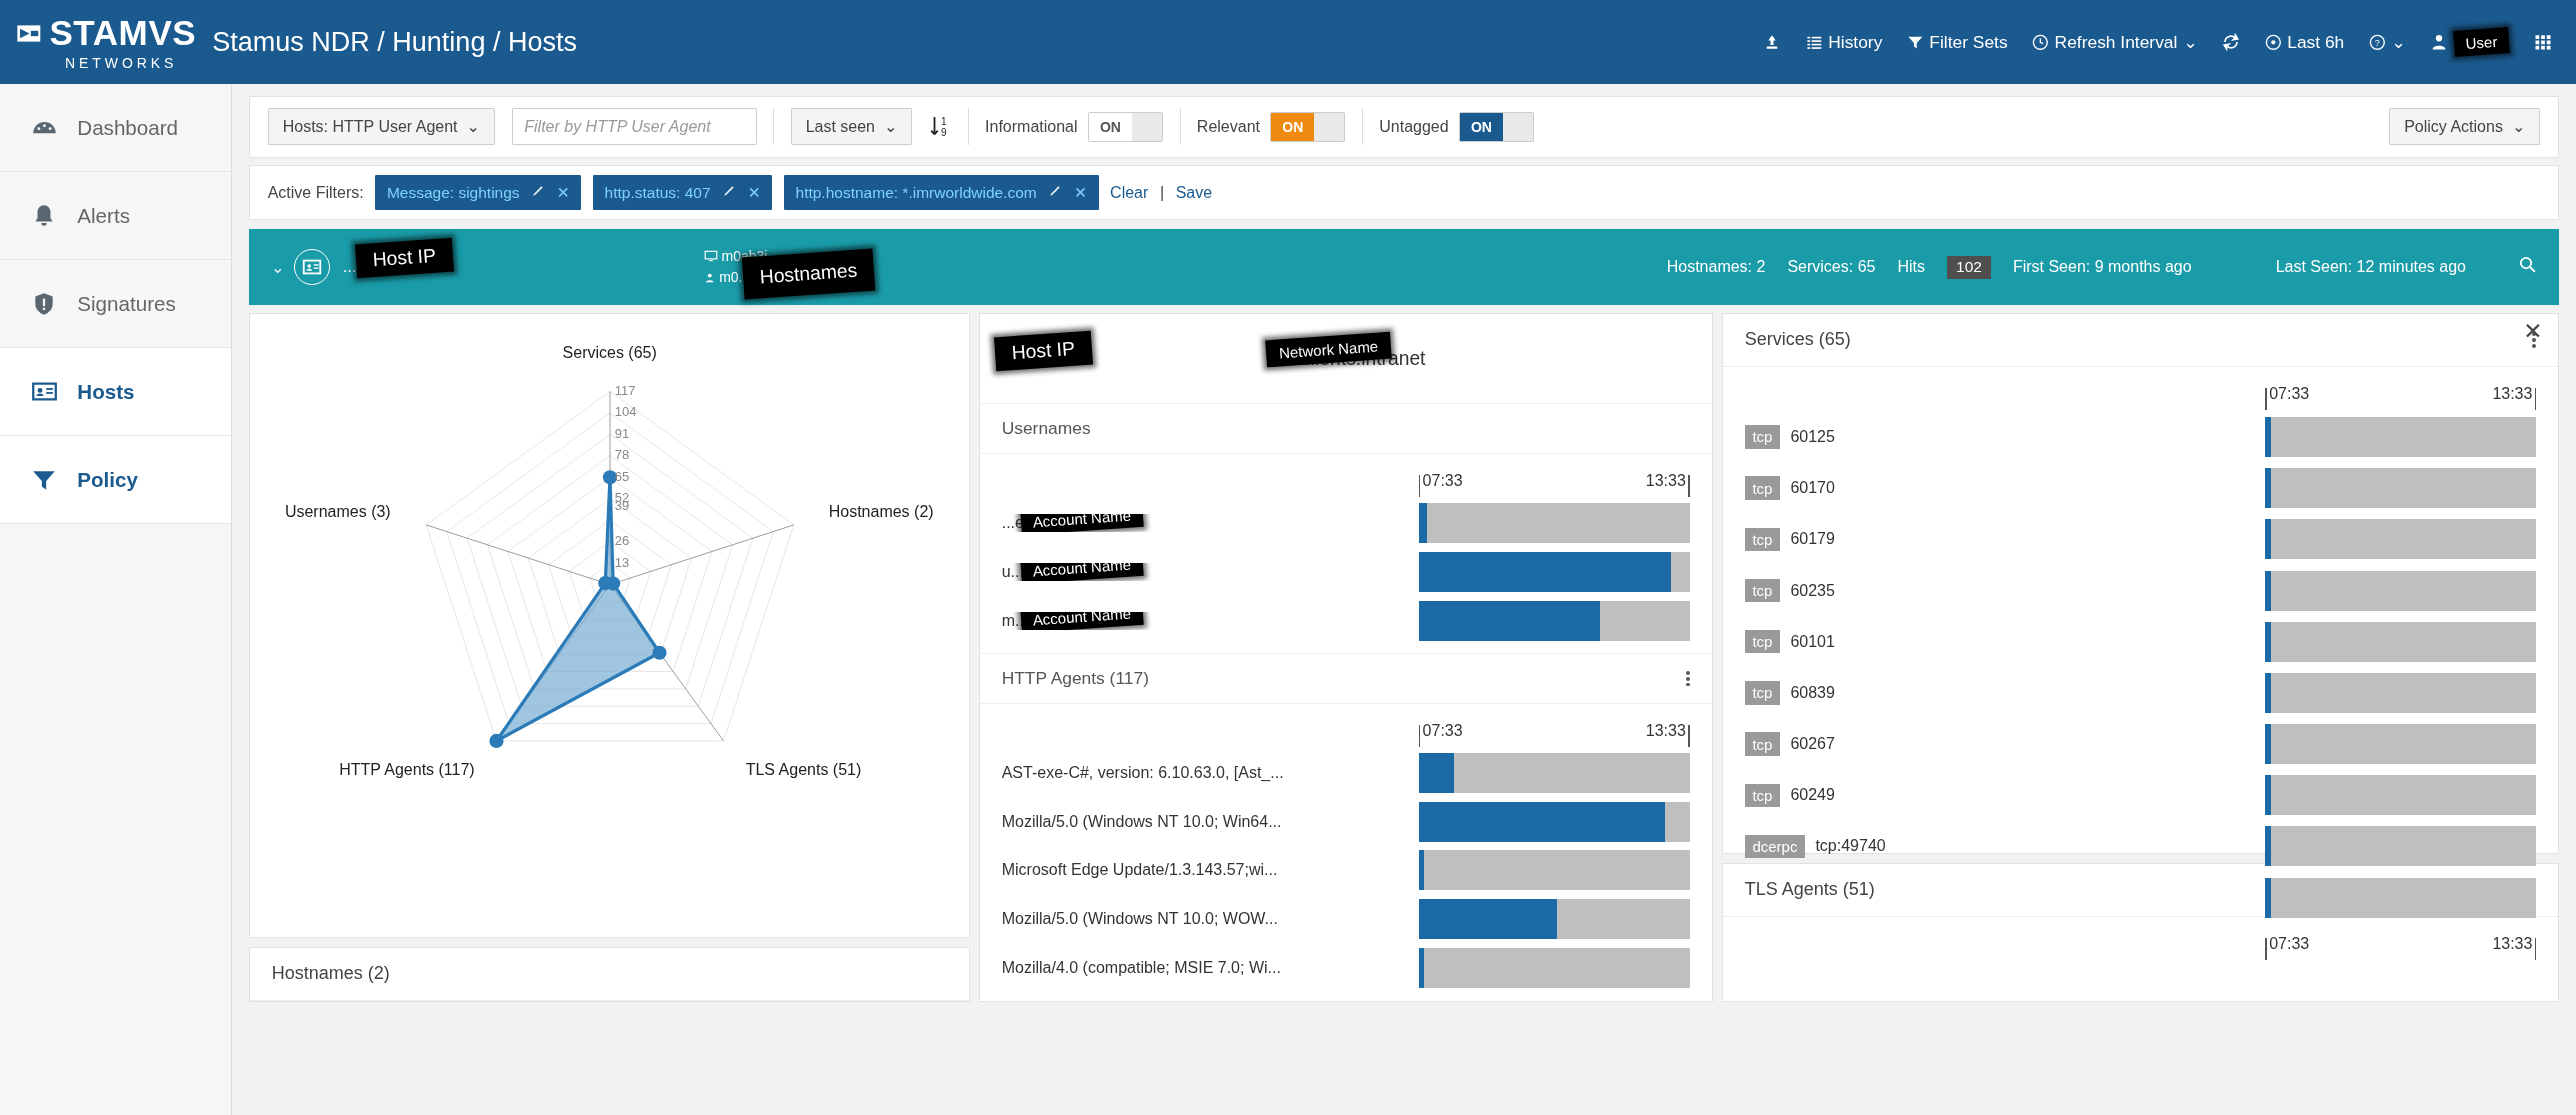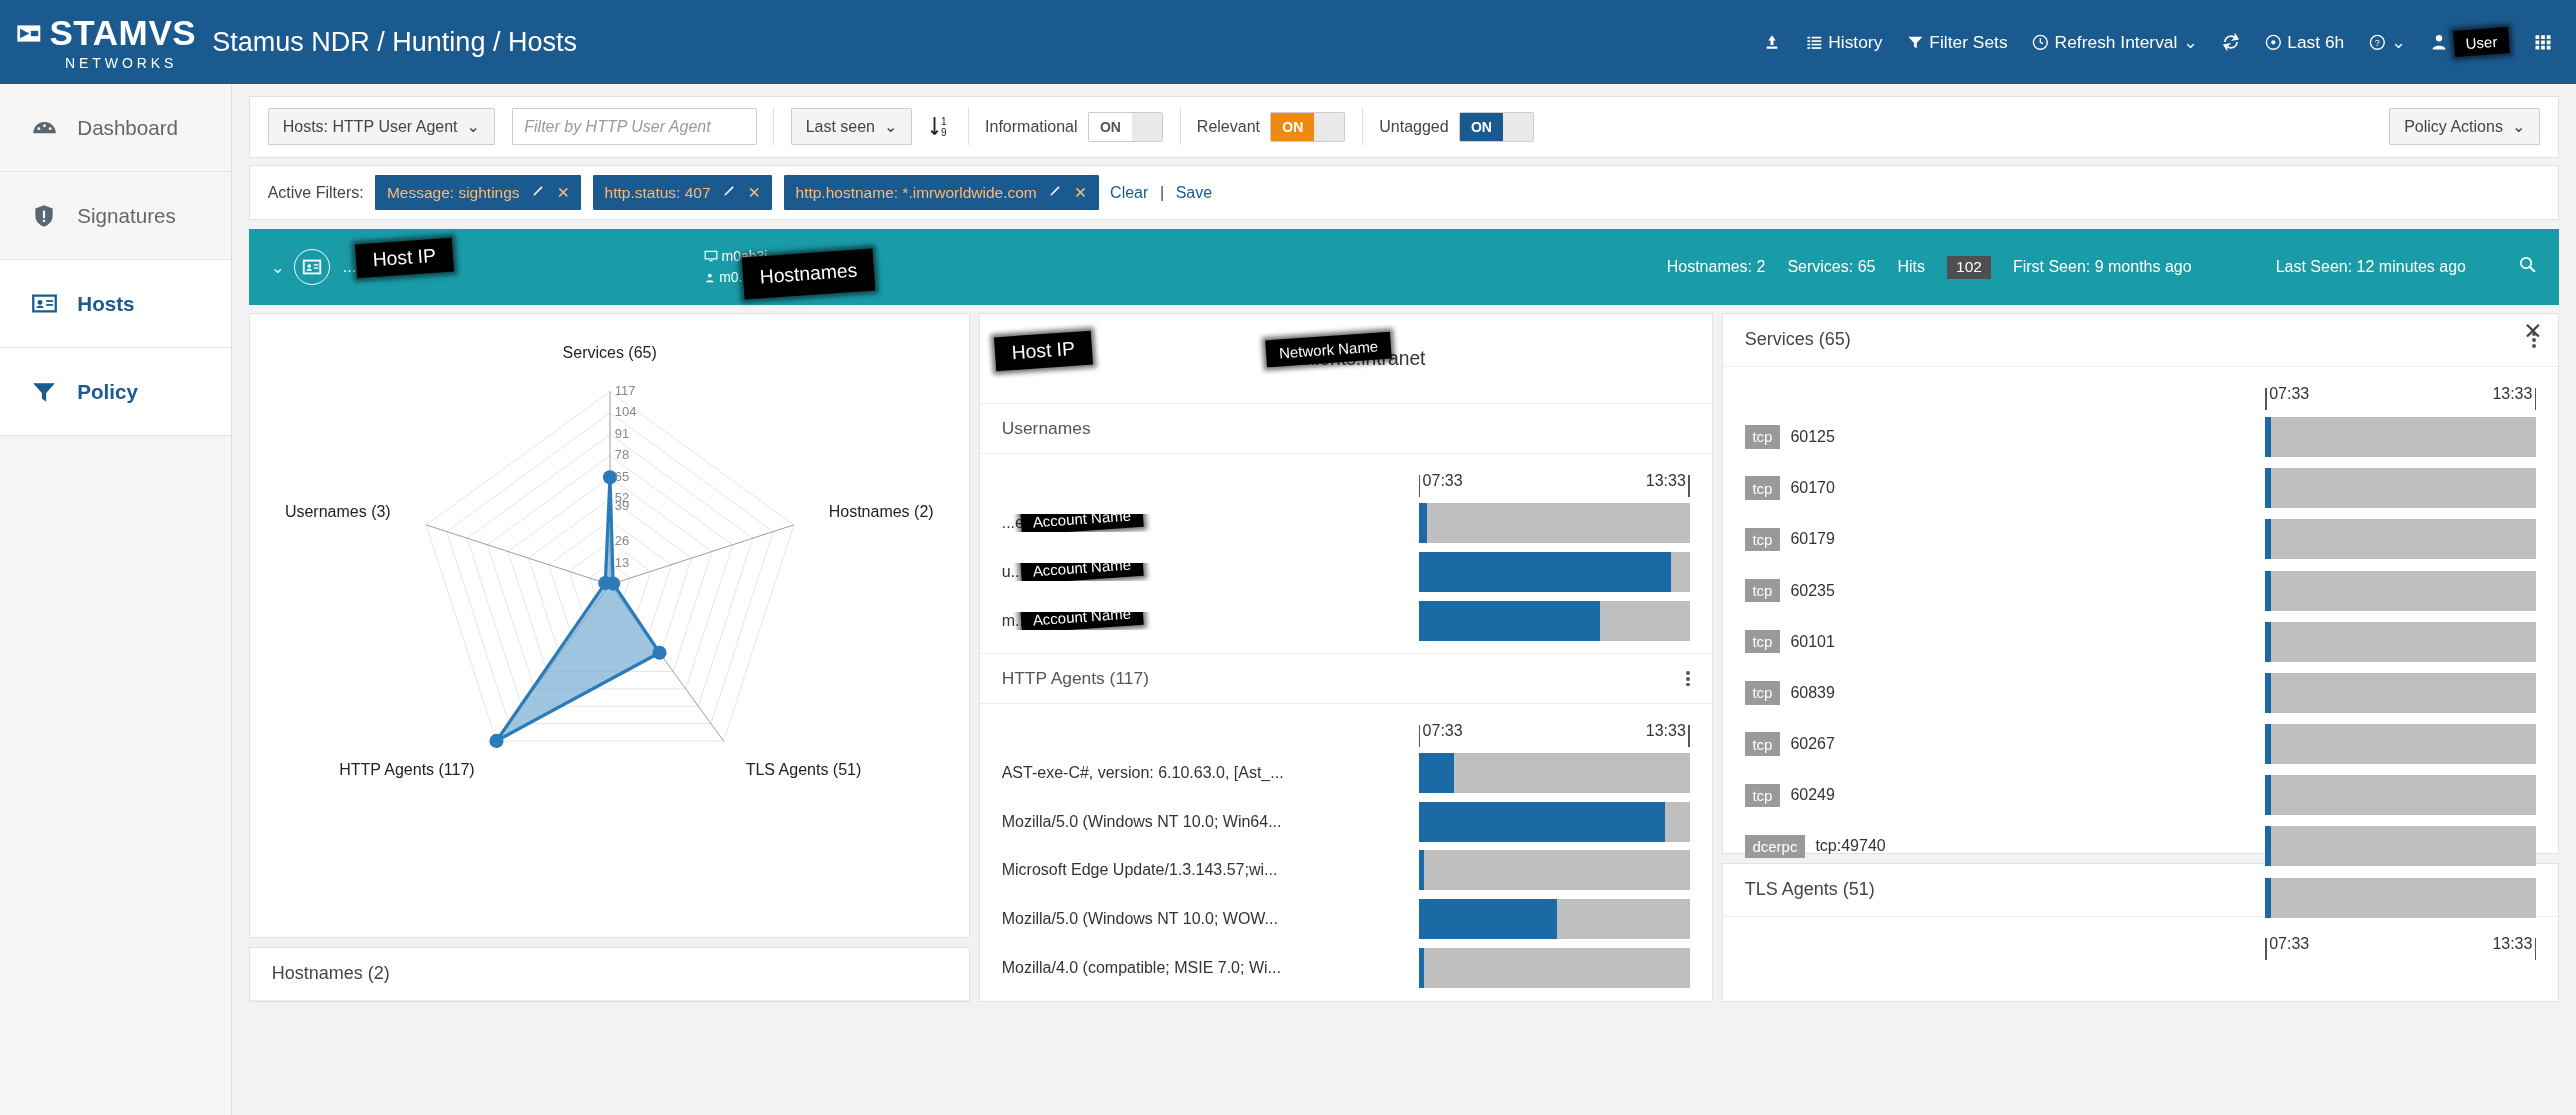--- a/index.html
+++ b/index.html
@@ -62,21 +62,21 @@
     justify-content:center; font-size:14px; font-weight:600; }
   .switch .knob { flex:1; background:#e9e9e9; }
   .sw-plain .on { background:#fff; color:#555; }
   .sw-orange .on { background:#ef8a10; color:#fff; }
   .sw-blue .on { background:#1b5a8e; color:#fff; }
   .policy-actions { margin-left:auto; }
 
   
   .activebar { height:55px; margin-top:7.7px; display:flex; align-items:center;
     padding:0 18px; gap:11.6px; font-size:16px; color:#444; }
-  .chip { background:#1b5a8e; color:#fdba74; height:35px; display:flex;
+  .chip { background:#1b5a8e; color:#7dd3fc; height:35px; display:flex;
     align-items:center; gap:11.6px; padding:0 11.6px; font-size:15.5px;
     border-radius:1.3px; }
   .chip .ic { opacity:.95; }
   .link { color:#1b5a8e; }
 
   
   .hostbanner { margin-top:9px; height:76px; background:#1a9ba8;
     display:flex; align-items:center; padding:0 22px; color:#fff;
     font-size:16.7px; position:relative; }
   .hb-chevron { font-size:16.7px; margin-right:9px; opacity:.9; }
@@ -243,20 +243,29 @@
   <div class="side-item">
     <span class="side-ico">
       <svg width="27" height="27" viewBox="0 0 24 24">
           <path d="M2 17 A10 10 0 0 1 22 17 Z" fill="currentColor"></path>
           <circle cx="7" cy="13" r="1.3" fill="#f6f6f6"></circle>
           <circle cx="12" cy="10.5" r="1.3" fill="#f6f6f6"></circle>
           <circle cx="17" cy="13" r="1.3" fill="#f6f6f6"></circle>
         </svg>
     </span>
     <span>Dashboard</span>
+  </div>
+  <div class="side-item">
+    <span class="side-ico">
+      <svg width="26" height="26" viewBox="0 0 24 24">
+          <path d="M12 2 C8.5 2 6 4.8 6 8.5 V14 L4 17 H20 L18 14 V8.5 C18 4.8 15.5 2 12 2 Z" fill="currentColor"></path>
+          <path d="M9.5 18.5 A2.5 2.5 0 0 0 14.5 18.5 Z" fill="currentColor"></path>
+        </svg>
+    </span>
+    <span>Alerts</span>
   </div>
   <div class="side-item">
     <span class="side-ico">
       <svg width="26" height="26" viewBox="0 0 24 24">
           <path d="M12 2 L20 5 V12 C20 17 16 20.5 12 22 C8 20.5 4 17 4 12 V5 Z" fill="currentColor"></path>
           <rect x="11" y="7" width="2" height="7" fill="#f6f6f6"></rect>
           <rect x="11" y="15.5" width="2" height="2" fill="#f6f6f6"></rect>
         </svg>
     </span>
     <span>Signatures</span>

